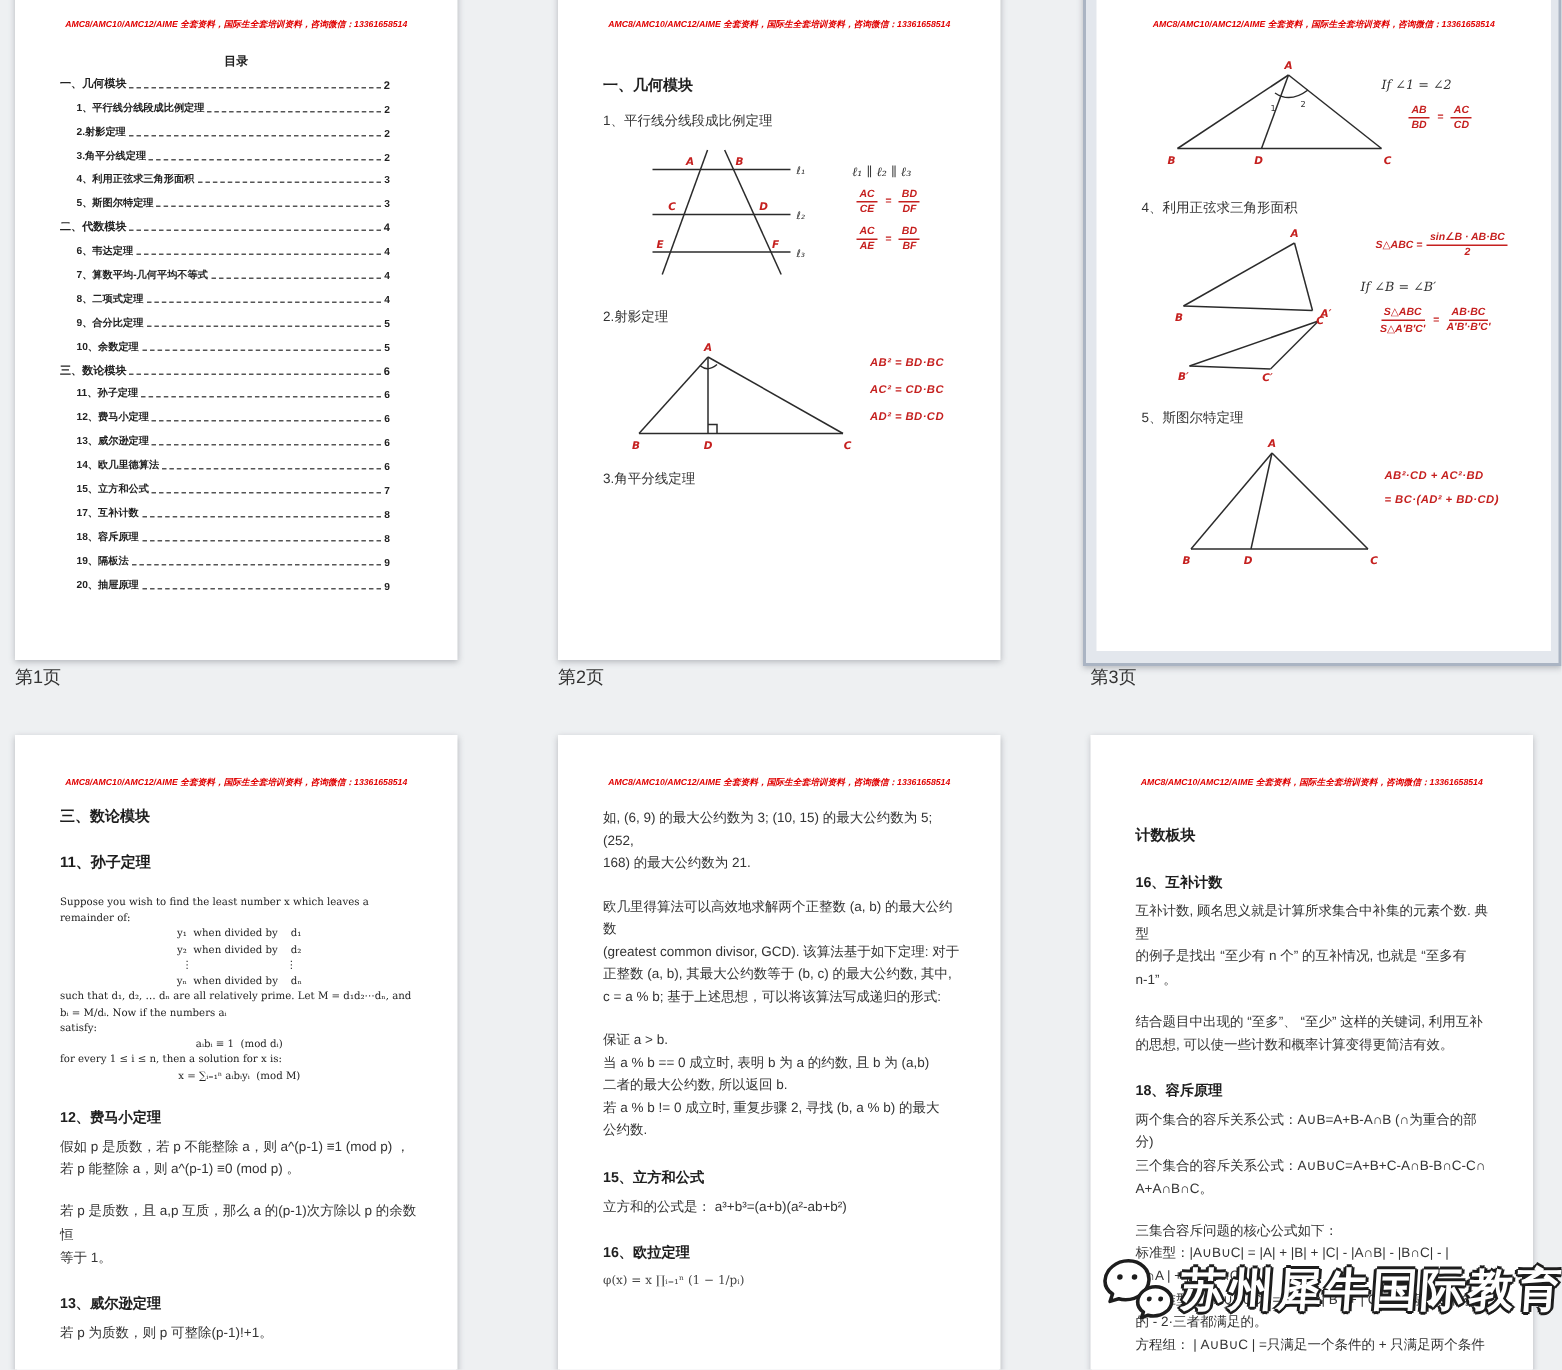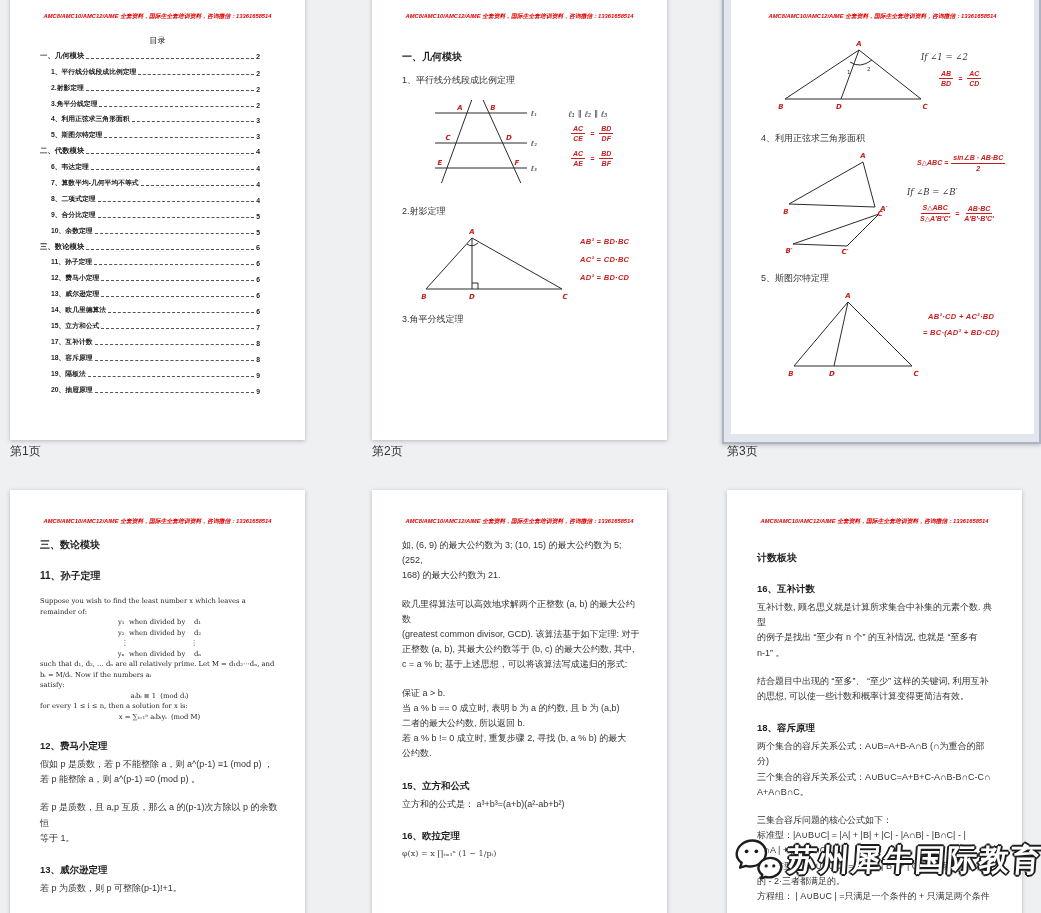--- a/index.html
+++ b/index.html
@@ -29,21 +29,21 @@
   .pl2{left:372px;width:295px;}
   .pl3{left:727px;width:306px;}
   
   .phead{
     position:absolute;top:27px;left:0;right:0;text-align:center;
     font-size:5.8px;font-weight:bold;font-style:italic;color:#e00000;
     white-space:nowrap;letter-spacing:0;
   }
   
   .toc-title{position:absolute;top:50px;left:0;right:0;text-align:center;
-    font-size:8px;font-weight:normal;color:#222;}
+    font-size:8px;font-weight:bold;color:#222;}
   .toc{position:absolute;top:60px;left:30px;right:45px;}
   .toc-row{display:flex;align-items:flex-end;height:15.9px;font-size:7px;
     font-weight:bold;color:#222;}
   .toc-row.item{padding-left:11px;font-size:6.8px;}
   .toc-row.sec{font-size:7.4px;}
   .tl{white-space:nowrap;}
   .td{flex:1;border-bottom:1px dashed #555;margin:0 2px 2px 2px;}
   .tp{padding-bottom:0;}
   
   .flow{position:absolute;left:30px;right:26px;top:48px;}
@@ -66,21 +66,21 @@
   .fig .ll{fill:#333;font-size:7px;font-style:italic;}
   .fig .al{fill:#333;font-size:5.5px;}
   .hw{color:#c5201f;font-size:7.5px;font-weight:bold;font-style:italic;letter-spacing:.3px;}
   .hwb{color:#333;font-size:8.5px;font-style:italic;font-family:"DejaVu Serif",serif;}
   .hw-eq{color:#c5201f;font-size:7px;font-weight:bold;font-style:italic;display:flex;align-items:center;}
   .frac{display:inline-flex;flex-direction:column;align-items:center;margin:0 3px;}
   .fr-t{border-bottom:1px solid currentColor;padding:0 2px 1px;}
   .fr-b{padding-top:1px;}
   .eq-sign{margin:0 2px;}
   .eqstack{position:absolute;}
-  .eqstack .hw{margin-bottom:9px;text-align:center;}
+  .eqstack .hw{margin-bottom:9px;}
   
   .watermark{
     position:absolute;left:733px;top:838px;display:flex;align-items:center;
     z-index:50;transform:skewX(-4deg);
   }
   .wm-text{
     font-size:30px;font-weight:bold;color:#fff;letter-spacing:2px;white-space:nowrap;
     text-shadow:-2px 0 #1d1d1d,2px 0 #1d1d1d,0 -2px #1d1d1d,0 2px #1d1d1d,
       -1px -1px #1d1d1d,1px 1px #1d1d1d,-1px 1px #1d1d1d,1px -1px #1d1d1d;
   }

